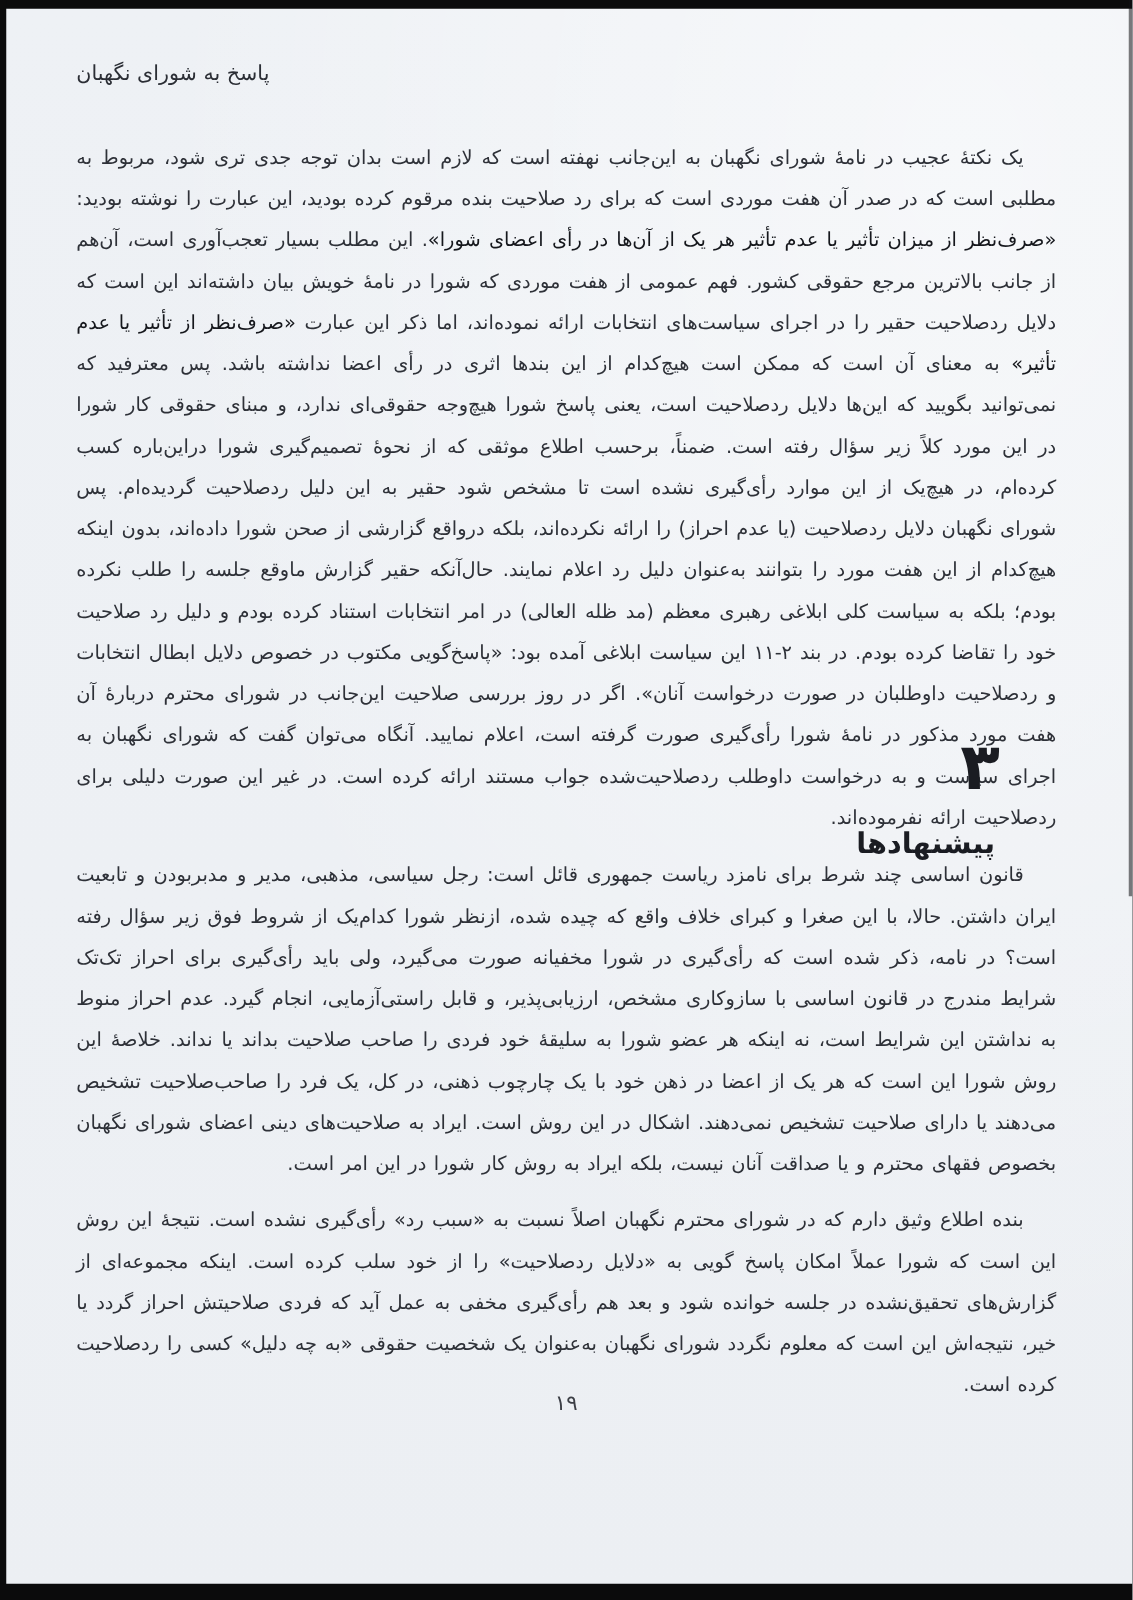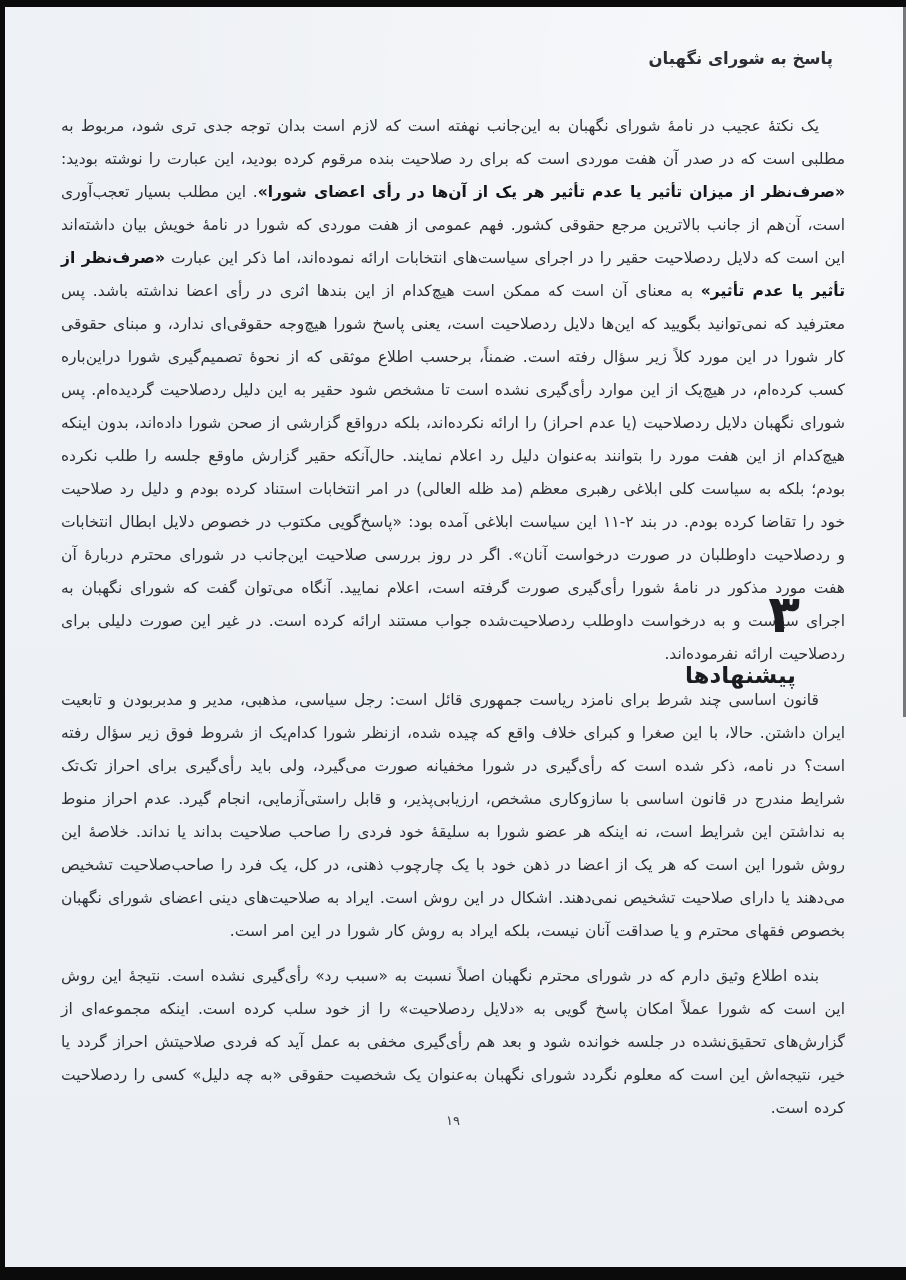--- a/index.html
+++ b/index.html
@@ -27,35 +27,35 @@
   .block {
     position: absolute;
     left: 61px;
     right: 61px;
     direction: rtl;
     color: #2e3138;
   }
   .running-header {
     top: 49px;
     right: 73px;
-    text-align: right;
+    text-align: left;
     font-size: 16.5px;
-    font-weight: bold;
+    font-weight: normal;
     color: #2b2e35;
   }
   .body-para {
     font-size: 15.5px;
     line-height: 33px;
     text-align: justify;
     text-indent: 26px;
     word-spacing: 1px;
   }
   .body-para b {
     color: #15171c;
-    font-weight: bold;
+    font-weight: normal;
   }
   .para-1 { top: 94px;  }
   .para-2 { top: 668px; }
   .para-3 { top: 944px; }
 
   .chapter-number {
     top: 588px;
     left: auto;
     right: 106px;
     font-size: 52px;
@@ -71,21 +71,21 @@
     font-size: 23px;
     font-weight: bold;
     color: #1a1c22;
   }
   .page-number {
     position: absolute;
     top: 1113px;
     left: 0;
     right: 0;
     text-align: center;
-    font-size: 13px;
+    font-size: 17px;
     color: #3c3f46;
   }
 </style>
 </head>
 <body>
 
 <div class="scan">
 
   <div class="edge-top"></div>
   <div class="edge-left"></div>

